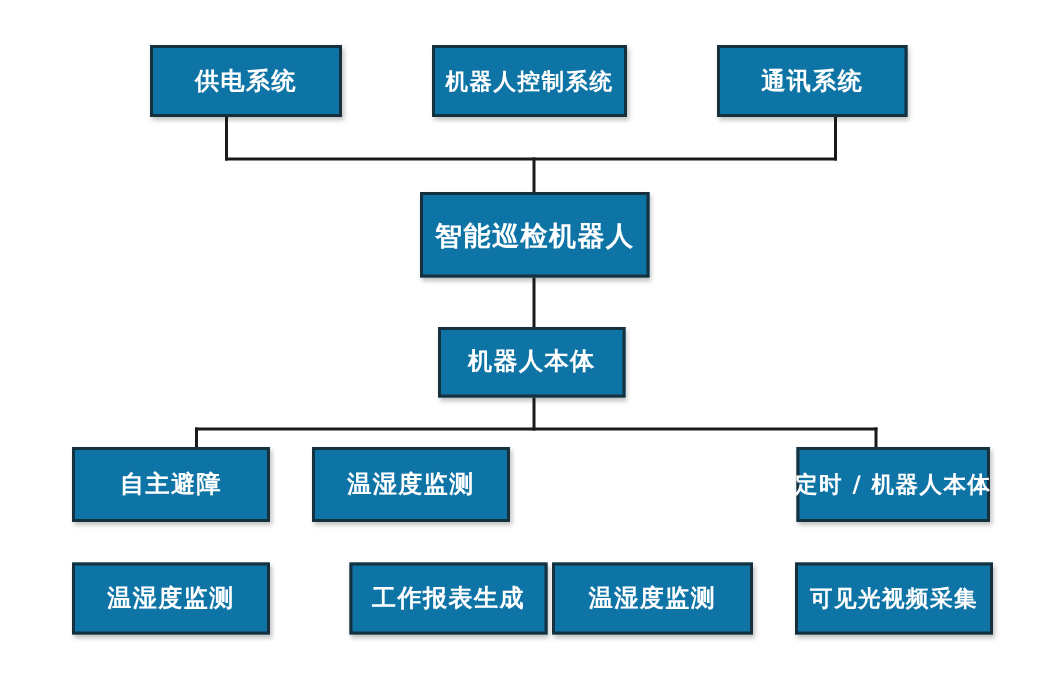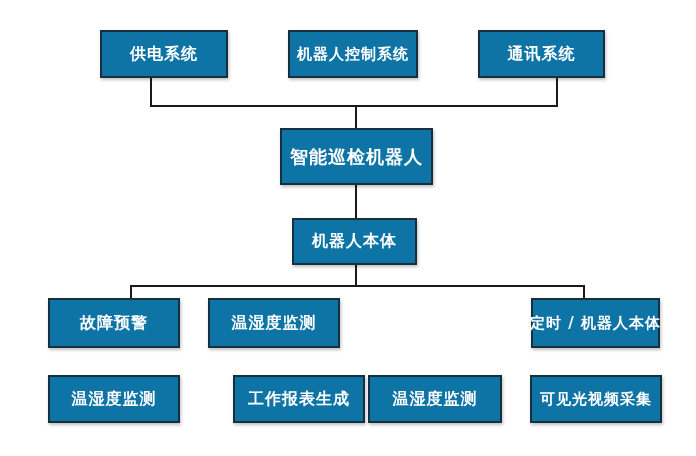--- a/index.html
+++ b/index.html
@@ -88,21 +88,21 @@
 
   <div class="line c-robot-body"></div>
 
   <div class="node n-body">机器人本体</div>
 
   <div class="line c-body-drop"></div>
   <div class="line c-bottom-rail"></div>
   <div class="line c-bot-left-drop"></div>
   <div class="line c-bot-right-drop"></div>
 
-  <div class="node n-r1a">故障预警</div>
+  <div class="node n-r1a">自主避障</div>
   <div class="node n-r1b">温湿度监测</div>
   <div class="node n-r1d">定时 / 机器人本体</div>
 
   <div class="node n-r2a">温湿度监测</div>
   <div class="node n-r2b">工作报表生成</div>
   <div class="node n-r2c">温湿度监测</div>
   <div class="node n-r2d">可见光视频采集</div>
 
 </div>
 

